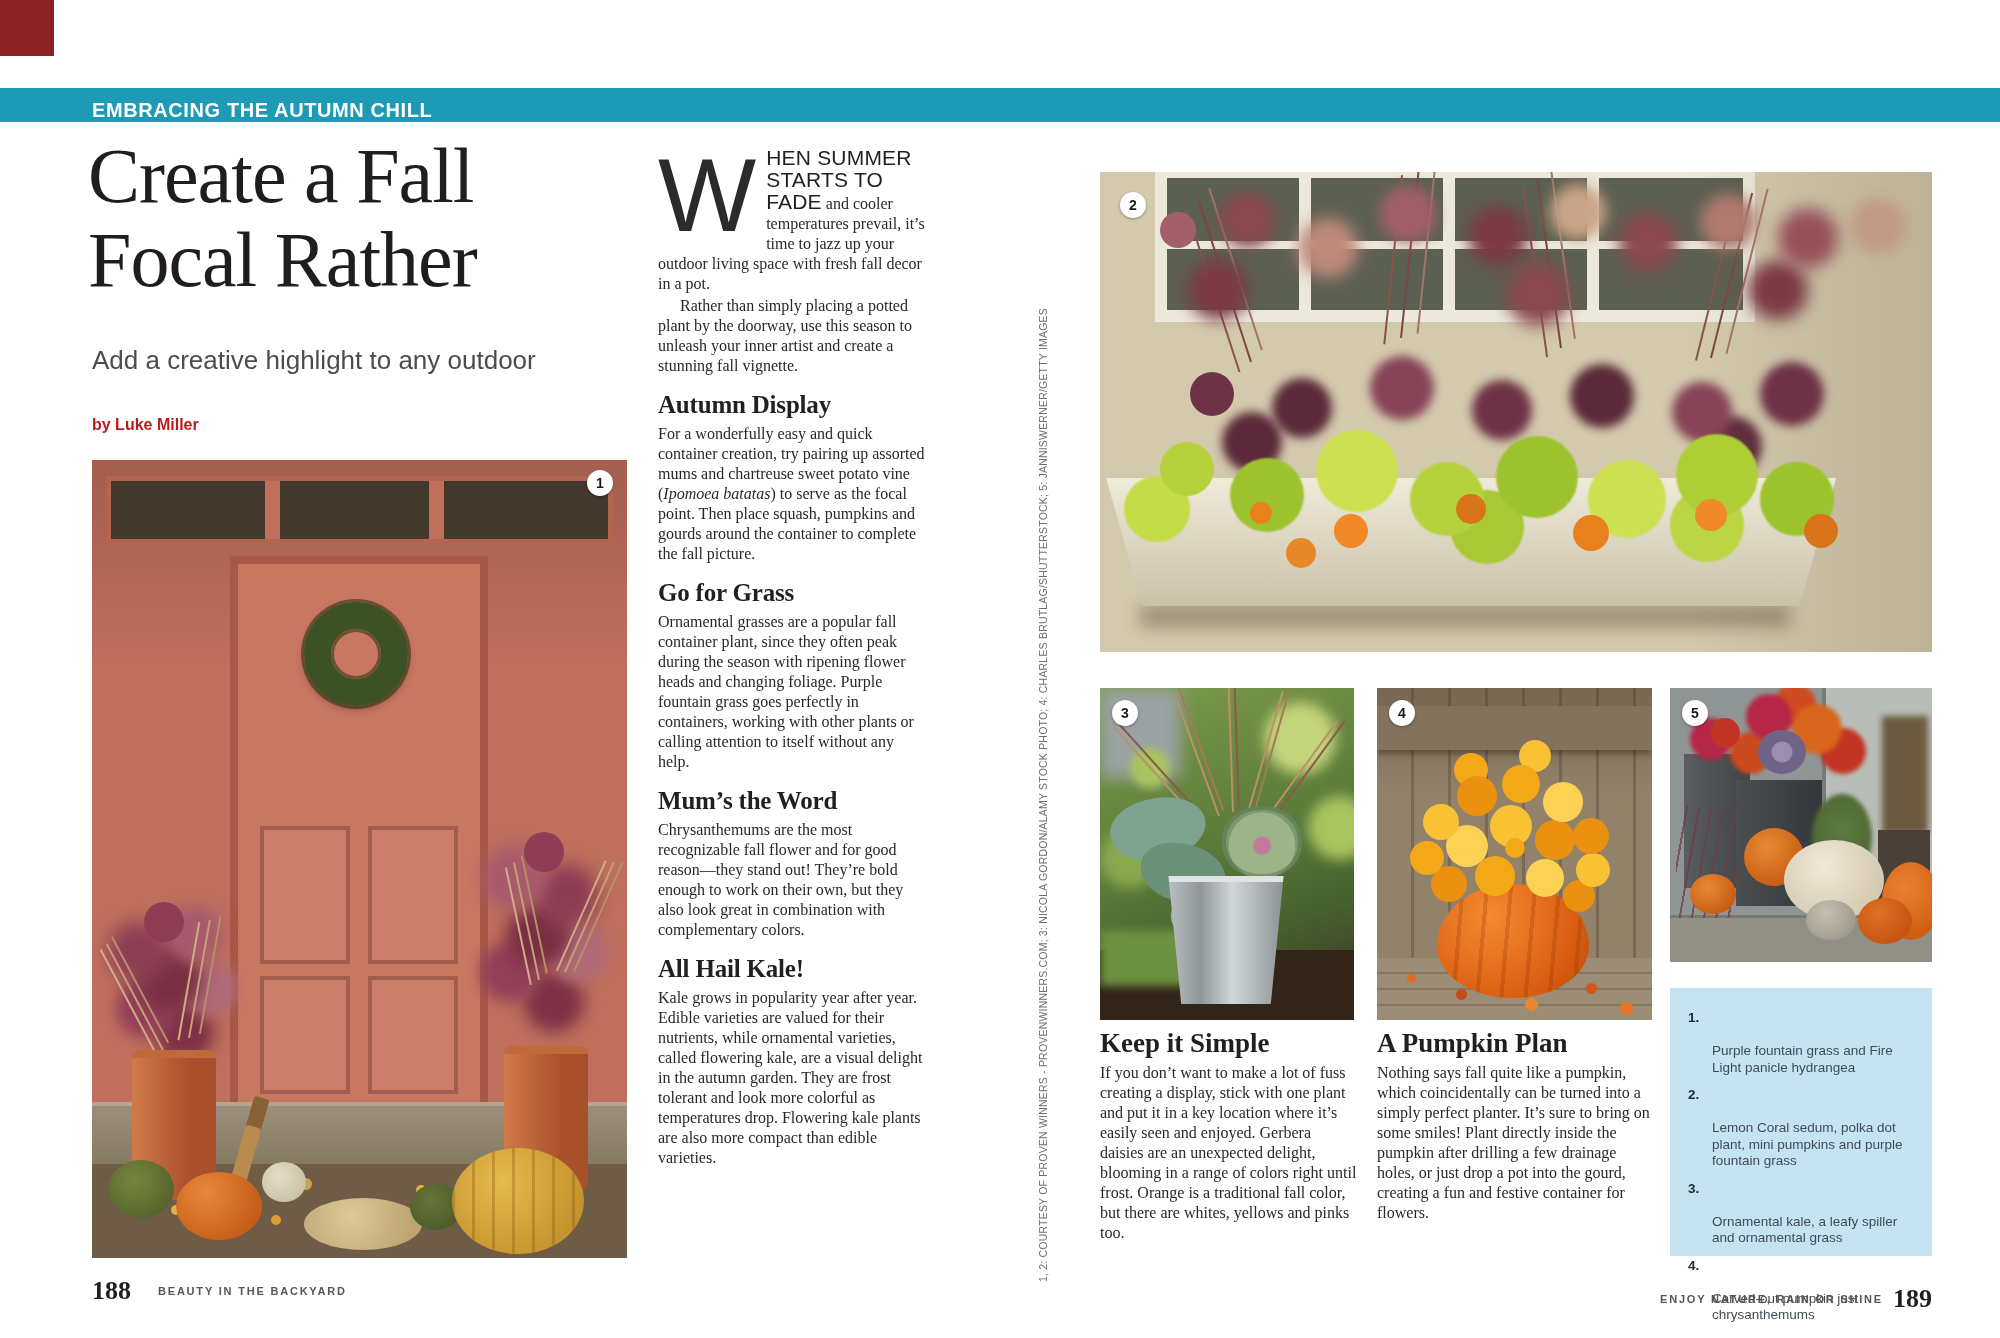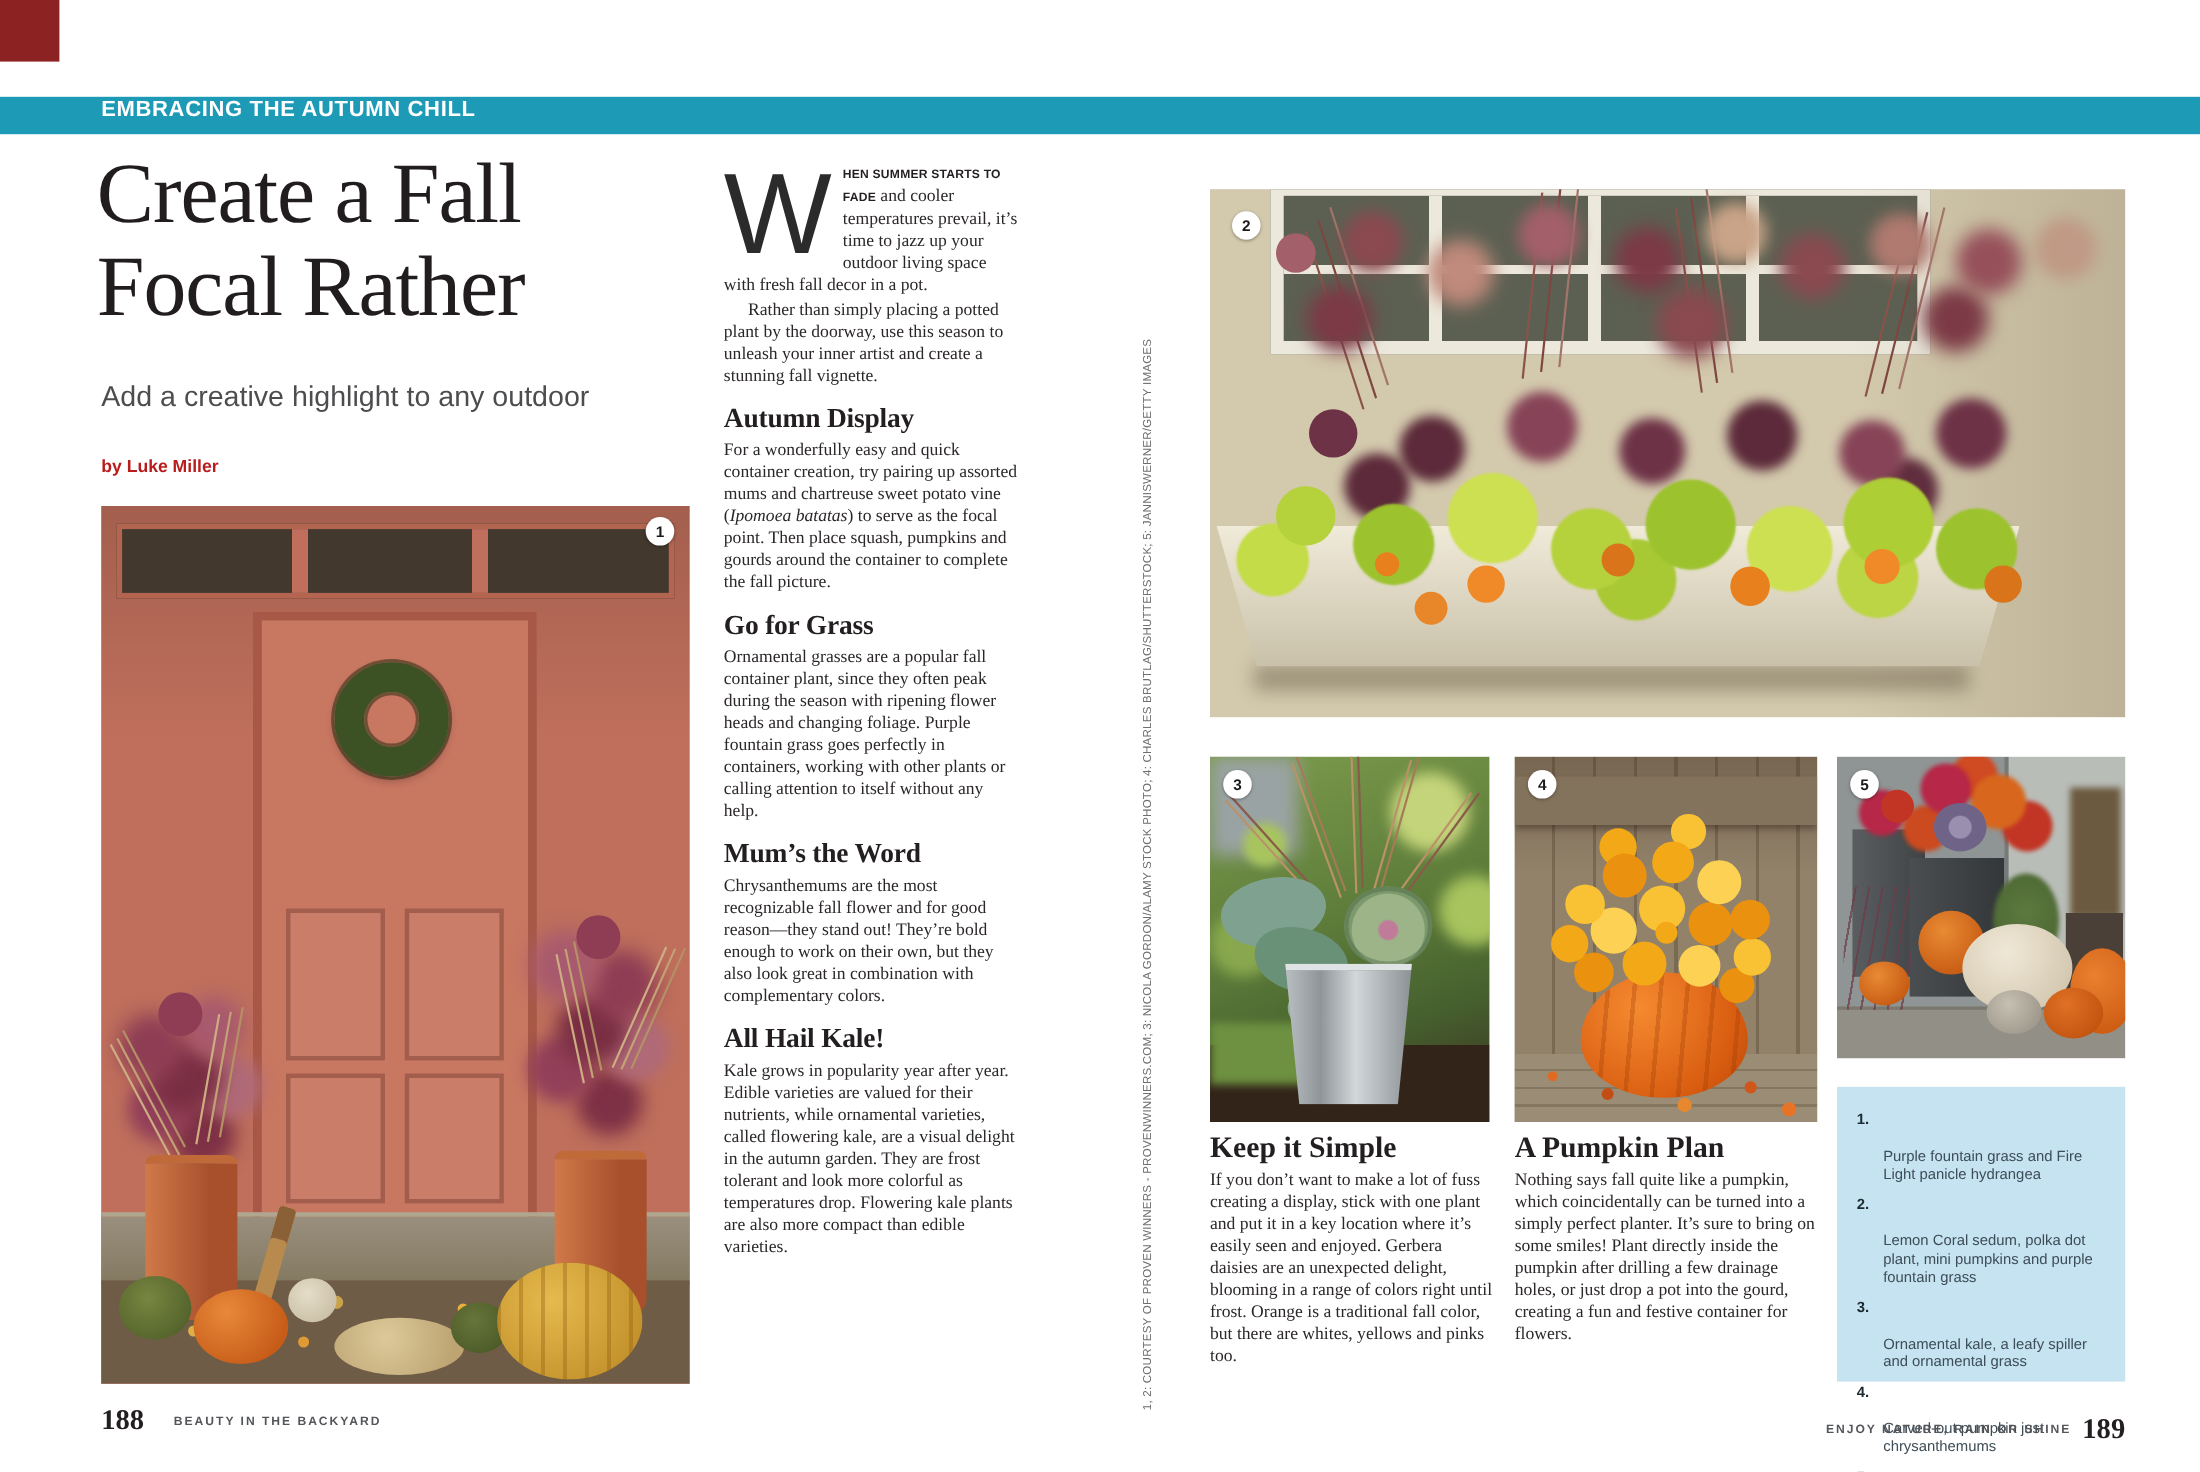--- a/index.html
+++ b/index.html
@@ -1,21 +1,21 @@
 <!DOCTYPE html>
 <html><head>
 <meta charset="utf-8">
 <style>
   html,body{margin:0;padding:0;background:#ffffff;}
   #page{position:relative;width:2000px;height:1338px;background:#ffffff;overflow:hidden;
         font-family:"Liberation Sans",sans-serif;color:#231f20;}
   
   .corner-red{position:absolute;left:0;top:0;width:54px;height:56px;background:#8c2322;}
   .banner{position:absolute;left:0;top:88px;width:2000px;height:34px;background:#1d9ab6;
-          display:flex;align-items:flex-start;box-sizing:border-box;padding-left:92px;}
+          display:flex;align-items:flex-end;box-sizing:border-box;padding-left:92px;}
   .banner span{color:#ffffff;font-weight:700;font-size:20px;letter-spacing:.6px;}
   
   .title{position:absolute;left:88px;top:134px;margin:0;font-family:"Liberation Serif",serif;
          font-weight:400;font-size:78px;line-height:84px;color:#211d1e;letter-spacing:-1px;}
   .title span{display:block;}
   .subtitle{position:absolute;left:92px;top:344px;font-size:26px;line-height:33px;color:#4c4d4f;}
   .subtitle span{display:block;}
   .byline{position:absolute;left:92px;top:416px;font-size:16px;font-weight:700;color:#b91c1c;}
   
   .photo{position:absolute;overflow:hidden;}
@@ -70,21 +70,21 @@
     background:radial-gradient(circle at 38% 32%,#e5ba4e,#c4922c 78%),#c4922c;
     background-blend-mode:normal;}
   .p1-pk5:after{content:"";position:absolute;inset:0;border-radius:50%;
     background:repeating-linear-gradient(90deg,rgba(140,90,10,.35) 0 3px,transparent 3px 20px);}
   
   .col-article{position:absolute;left:658px;top:148px;width:268px;
     font-family:"Liberation Serif",serif;font-size:16px;line-height:20px;color:#2b2728;}
   .col-article p{margin:0;}
   .drop{float:left;font-family:"Liberation Sans",sans-serif;font-weight:400;font-size:104px;line-height:86px;
     margin:4px 10px 0 0;color:#2b2b2b;}
-  .lead{font-family:"Liberation Sans",sans-serif;font-weight:700;font-size:11px;letter-spacing:.2px;color:#231f20;text-align:center;}
+  .lead{font-family:"Liberation Sans",sans-serif;font-weight:400;font-size:21px;letter-spacing:.2px;color:#231f20;text-align:center;}
   .p-indent{text-indent:22px;margin-top:2px !important;}
   .col-article h3{font-family:"Liberation Serif",serif;font-weight:700;font-size:25px;line-height:28px;
     margin:15px 0 5px;letter-spacing:-.2px;color:#231f20;}
   .italic{font-style:italic;}
   
   .credit{position:absolute;left:1036px;top:336px;height:946px;writing-mode:vertical-rl;transform:rotate(180deg);
     font-size:10.5px;letter-spacing:.2px;color:#6d6e71;white-space:nowrap;line-height:14px;}
   
   .photo2{left:1100px;top:172px;width:832px;height:480px;background:#d3c9ad;}
   .p2-window{position:absolute;left:55px;top:-6px;width:600px;height:156px;background:#5c6052;

